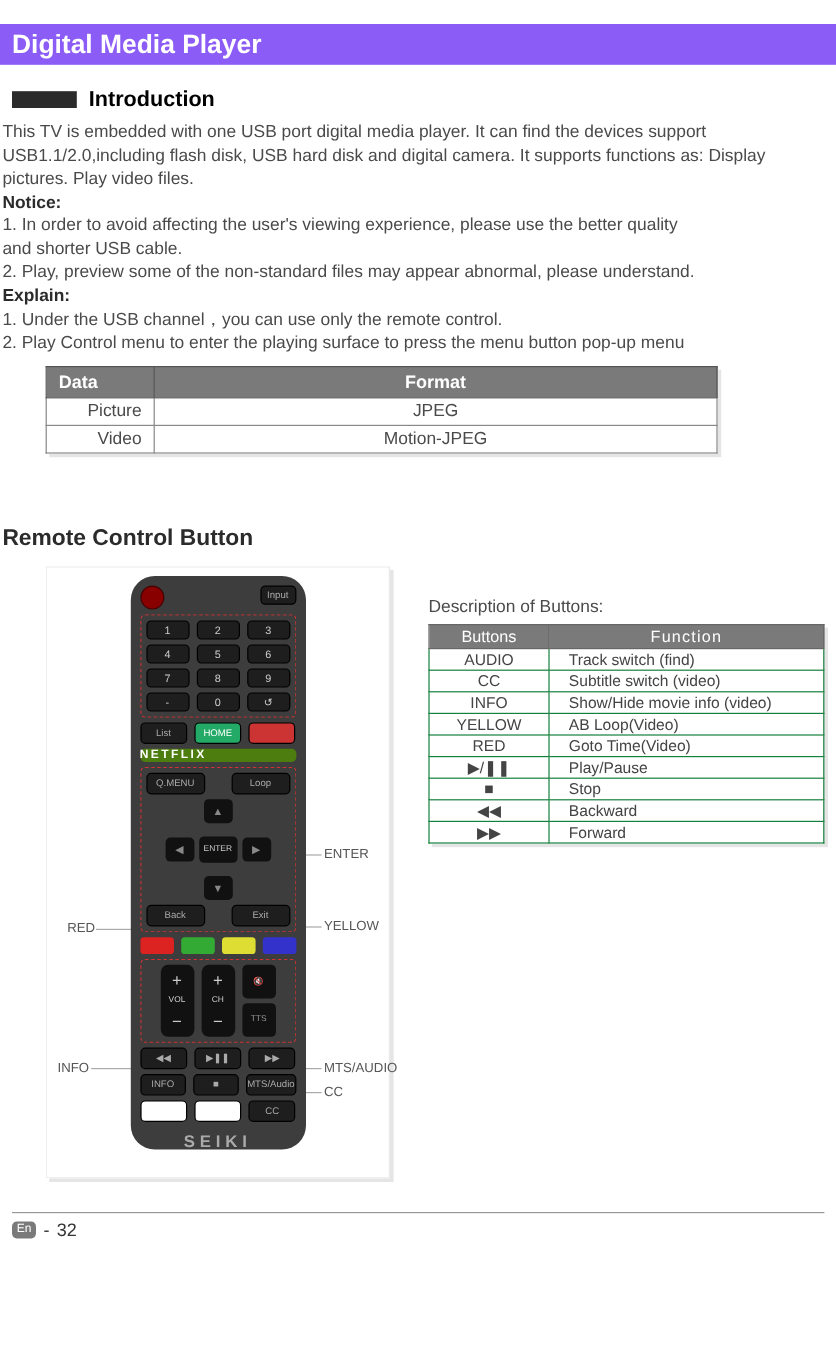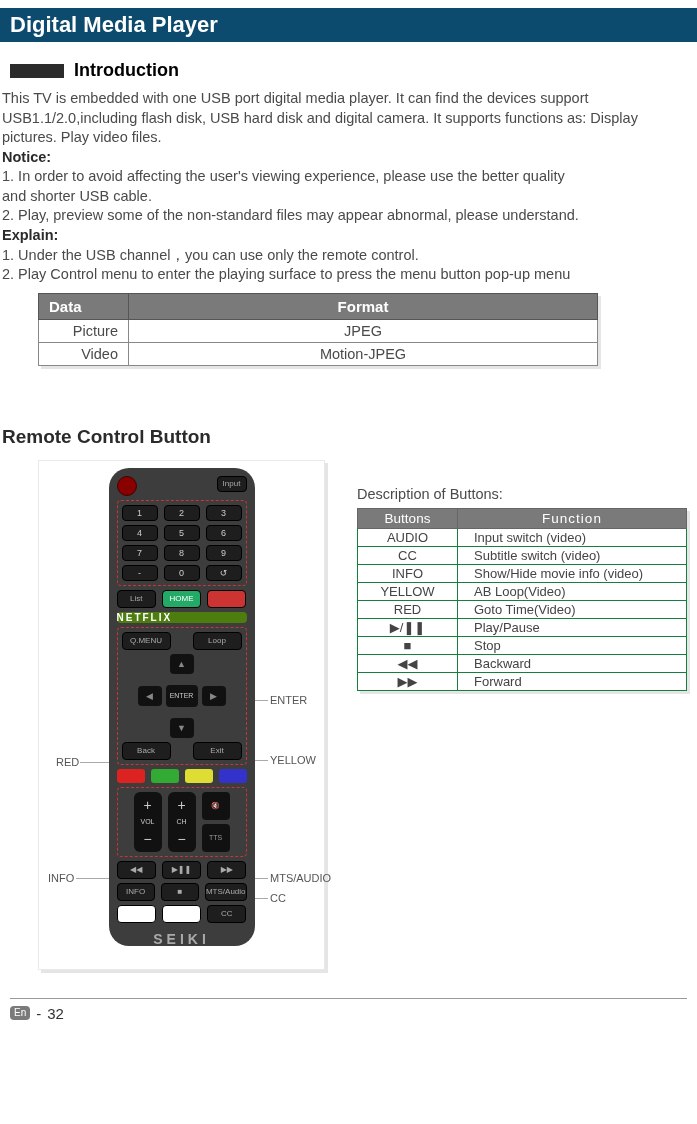--- a/index.html
+++ b/index.html
@@ -9,26 +9,26 @@
     font-family: Arial, Helvetica, sans-serif;
     color: #4a4a4a;
     background: #ffffff;
     position: relative;
     font-size: 14px;
   }
   .page {
     padding: 0 10px 0 10px;
   }
   .title-bar {
-    background: #0c4a6e;
+    background: #8b5cf6;
     color: #ffffff;
     font-size: 22px;
     font-weight: bold;
     padding: 4px 10px;
-    margin-top: 8px;
+    margin-top: 20px;
     margin-left: -10px;
     margin-right: -10px;
     width: calc(100% + 20px);
     box-sizing: border-box;
   }
   .section-header {
     display: flex;
     align-items: center;
     margin-top: 18px;
     margin-bottom: 8px;
@@ -419,21 +419,21 @@
     <div class="desc-block">
       <div class="desc-title">Description of Buttons:</div>
       <table class="btn-table">
         <tbody>
             <tr>
           <th>Buttons</th>
           <th>Function</th>
         </tr>
         <tr>
               <td>AUDIO</td>
-              <td>Input switch (video)</td>
+              <td>Track switch (find)</td>
             </tr>
         <tr>
               <td>CC</td>
               <td>Subtitle switch (video)</td>
             </tr>
         <tr>
               <td>INFO</td>
               <td>Show/Hide movie info (video)</td>
             </tr>
         <tr>

